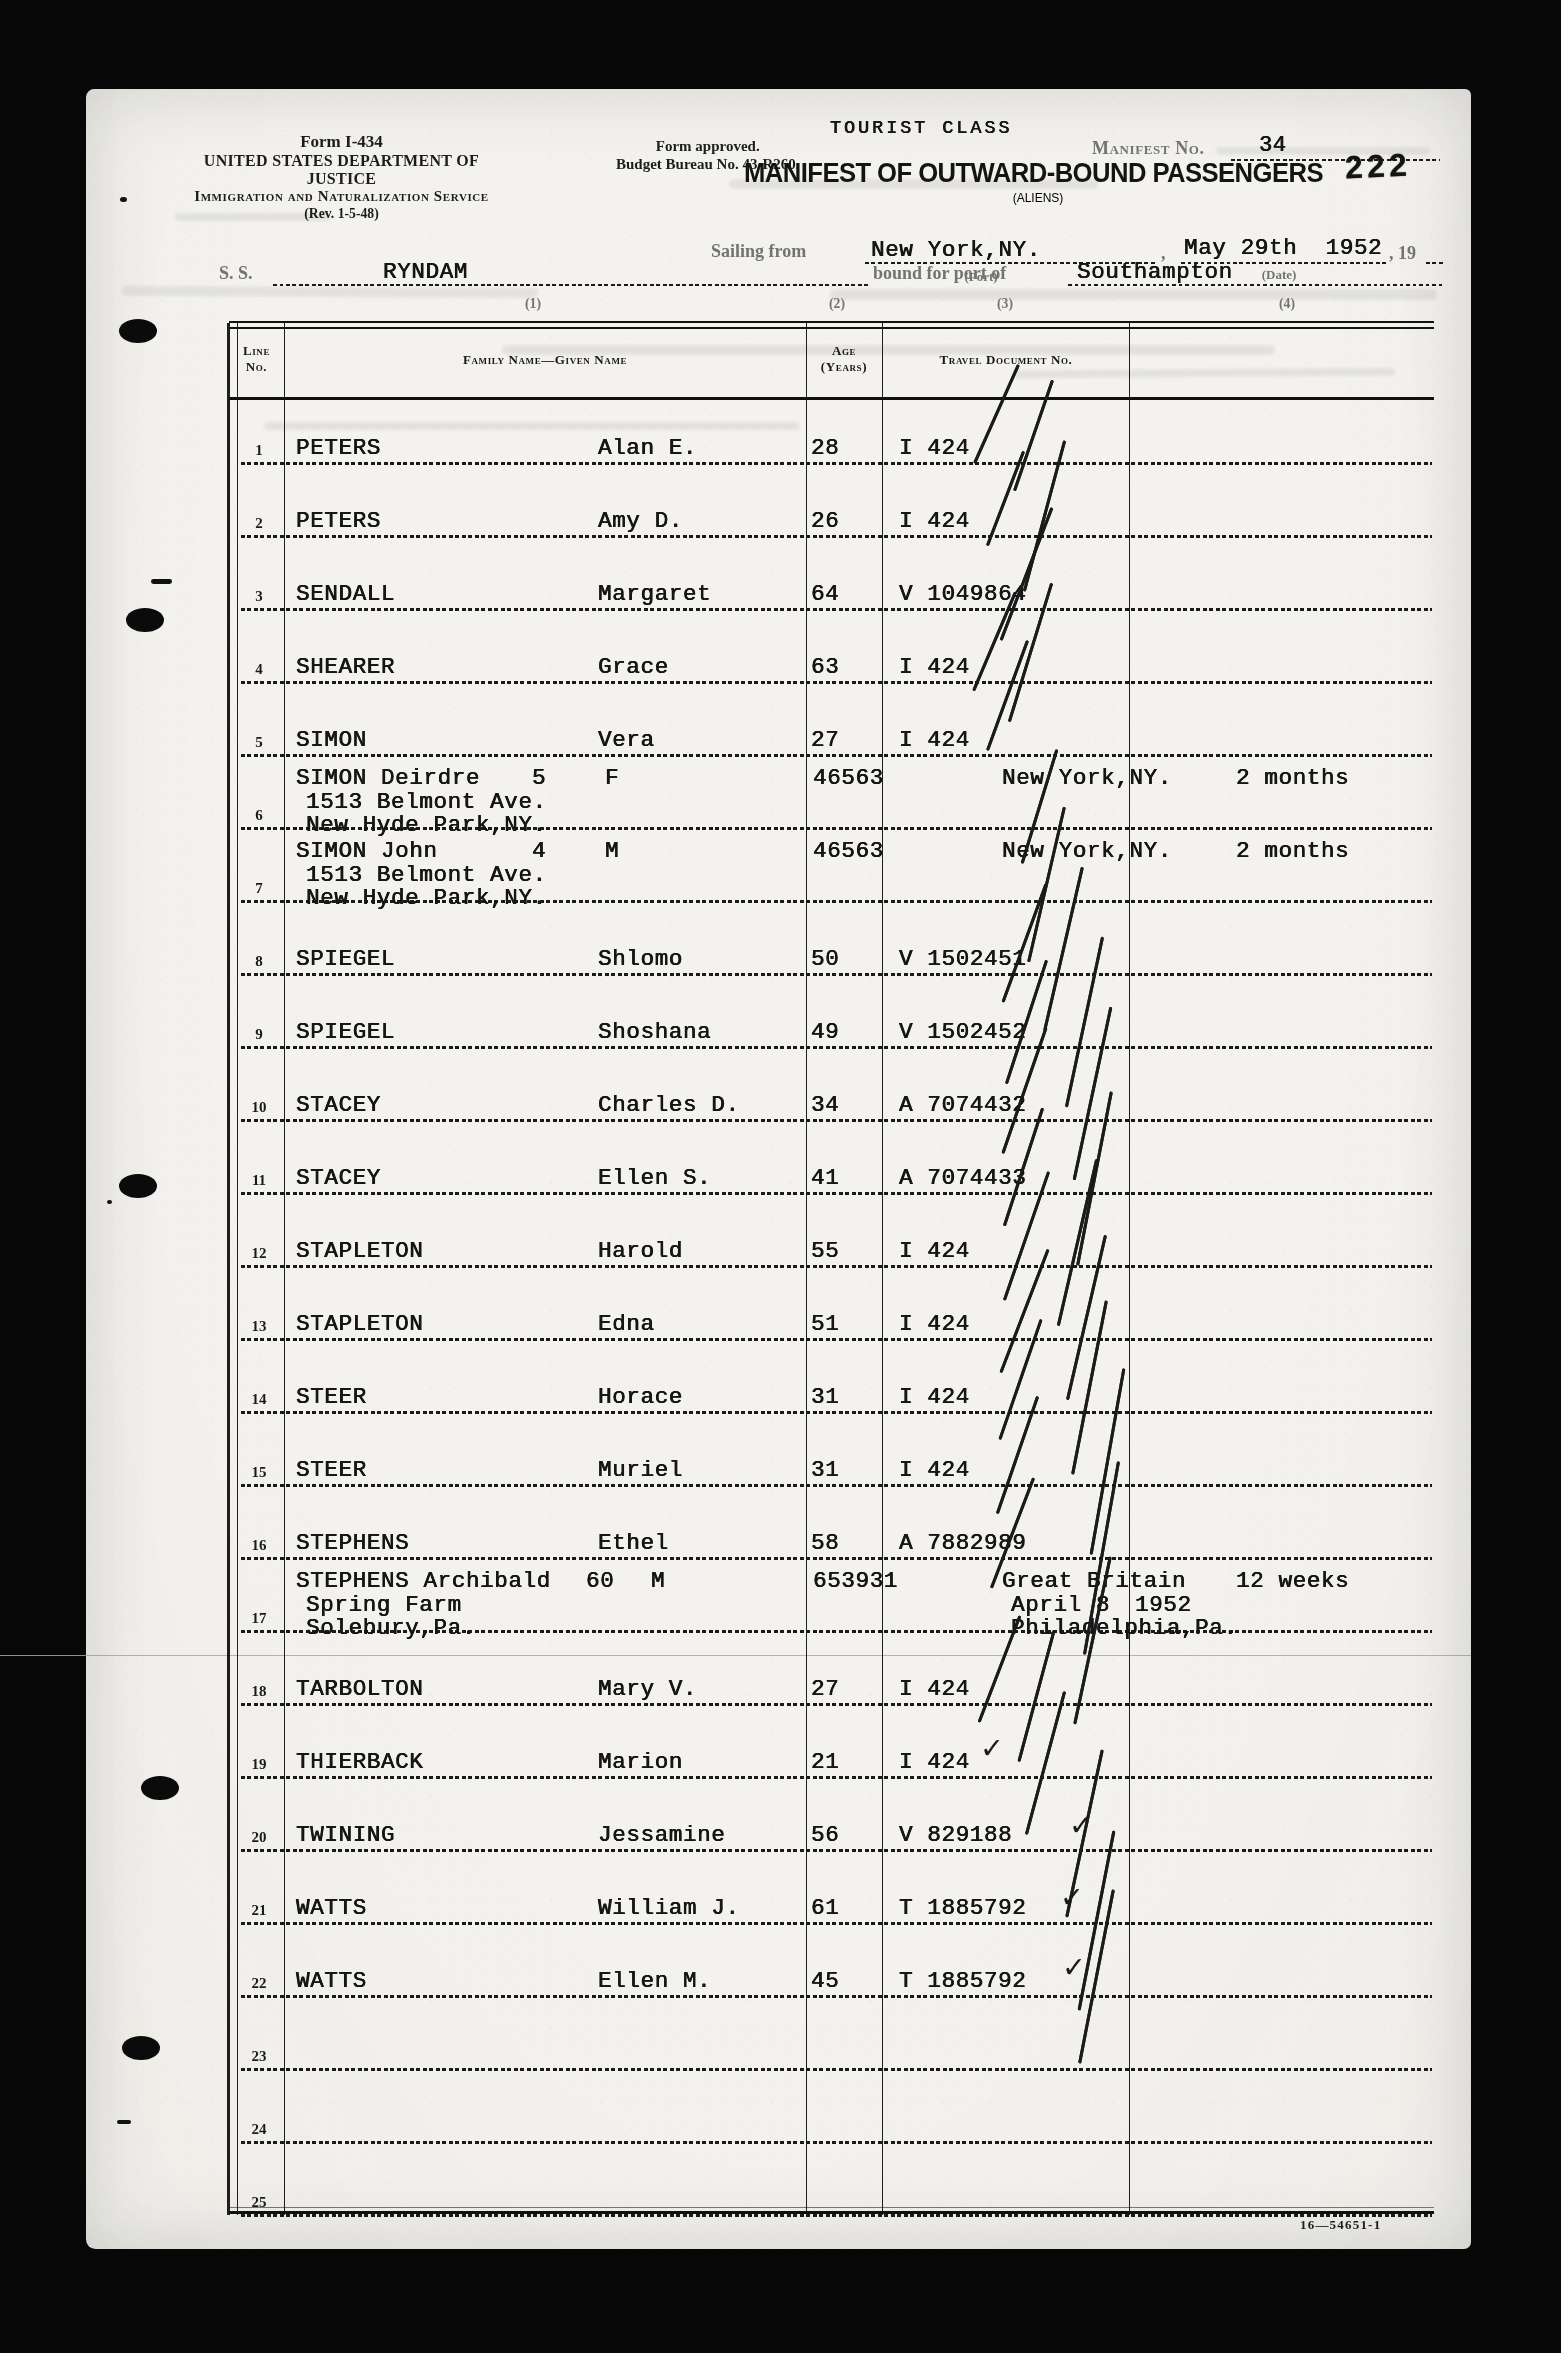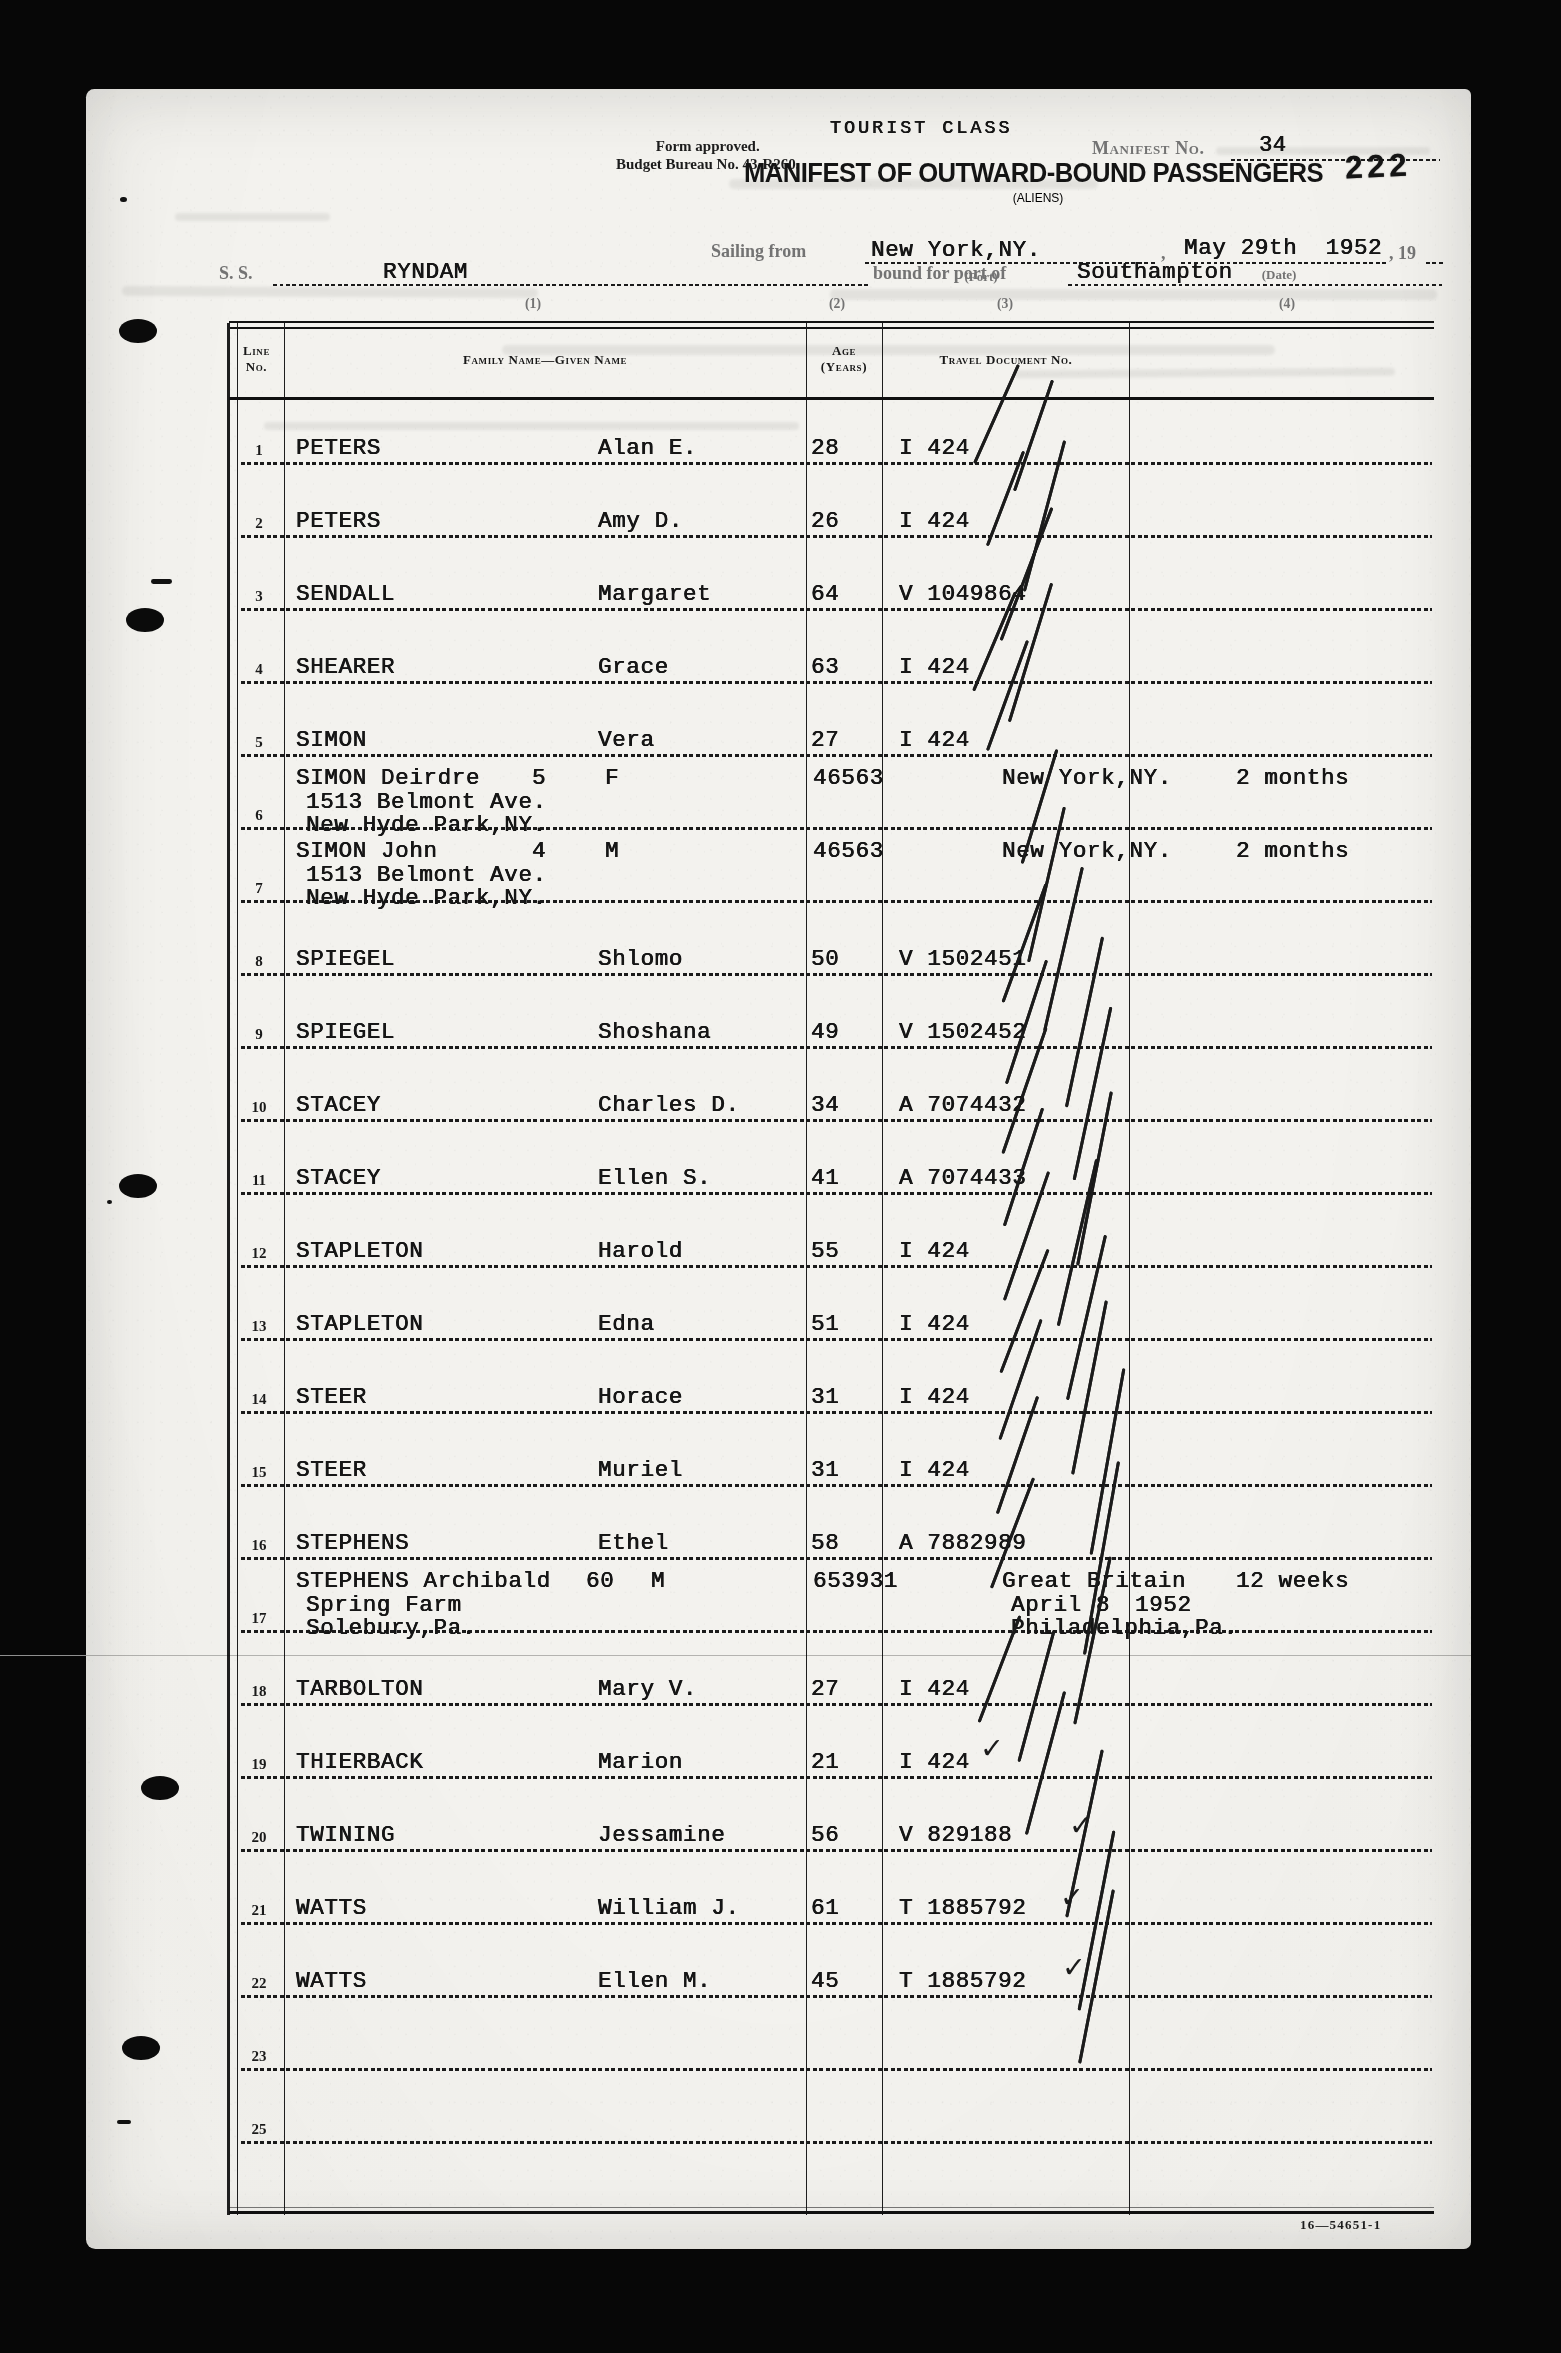--- a/index.html
+++ b/index.html
@@ -99,20 +99,26 @@
 
   <div class="bleed" style="left:643px;top:90px;width:369px;height:9.5px"></div>
   <div class="bleed" style="left:89px;top:124px;width:155px;height:8.3px"></div>
   <div class="bleed" style="left:36px;top:198px;width:416px;height:9.5px;transform:rotate(.3deg)"></div>
   <div class="bleed" style="left:744px;top:200px;width:607px;height:10.7px"></div>
   <div class="bleed" style="left:416px;top:256px;width:773px;height:9.5px"></div>
   <div class="bleed" style="left:1130px;top:58px;width:214px;height:7.7px"></div>
   <div class="bleed" style="left:928px;top:280px;width:381px;height:8.3px;transform:rotate(-.4deg)"></div>
   <div class="bleed" style="left:178px;top:333px;width:535px;height:7.7px"></div>
 
+  <div class="formblock printed">
+    <div class="fb1">Form I-434</div>
+    <div class="fb2">UNITED STATES DEPARTMENT OF JUSTICE</div>
+    <div class="fb3">Immigration and Naturalization Service</div>
+    <div class="fb4">(Rev. 1-5-48)</div>
+  </div>
 
   <div class="approval printed">
     <div>Form approved.</div>
     <div>Budget Bureau No. 43-R260.</div>
   </div>
 
   <div class="tourist typed">TOURIST CLASS</div>
 
   <div class="manifest-label serifb sc">Manifest No.</div>
   <div class="dots" style="left:1145px;top:70px;width:209px"></div>
@@ -414,20 +420,28 @@
         <div class="trow">
     <div class="dots rowdots"></div>
     <span class="lineno">23</span>
     <span class="cell c-family"></span>
     <span class="cell c-given"></span>
     <span class="cell c-age"></span>
     <span class="cell c-doc"></span>
   </div>
         <div class="trow">
     <div class="dots rowdots"></div>
+    <span class="lineno">24</span>
+    <span class="cell c-family"></span>
+    <span class="cell c-given"></span>
+    <span class="cell c-age"></span>
+    <span class="cell c-doc"></span>
+  </div>
+        <div class="trow">
+    <div class="dots rowdots"></div>
     <span class="lineno">25</span>
     <span class="cell c-family"></span>
     <span class="cell c-given"></span>
     <span class="cell c-age"></span>
     <span class="cell c-doc"></span>
   </div>
       </div>
   </div>
 
   <div class="print-code printed">16—54651-1</div>

